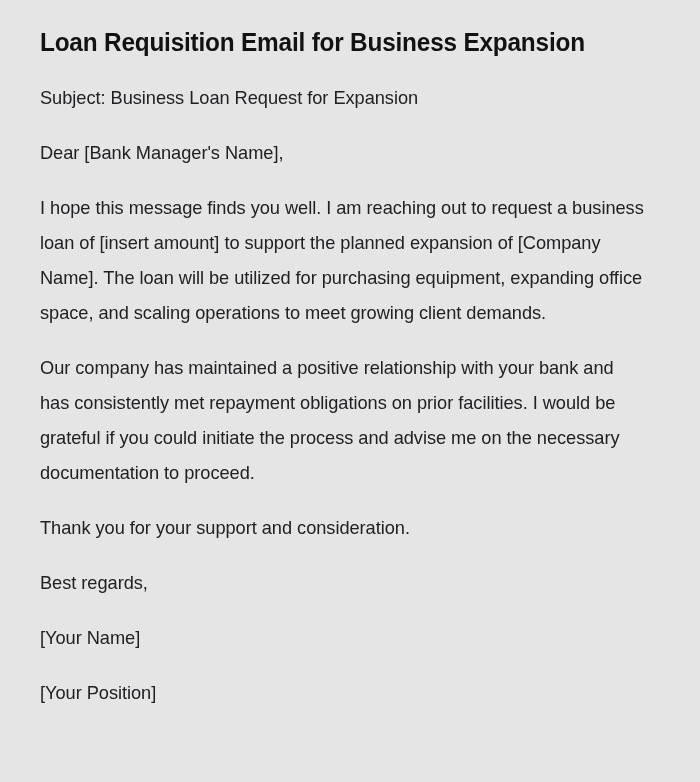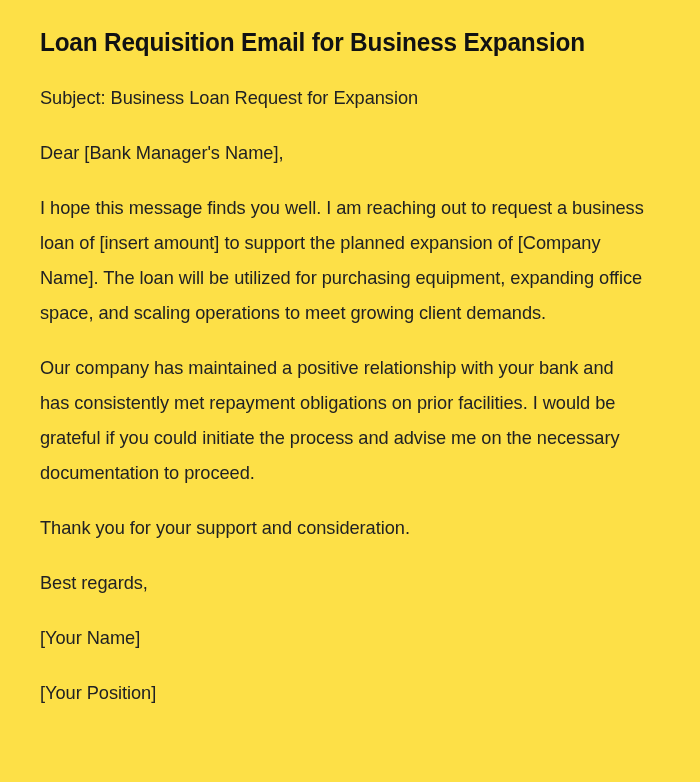--- a/index.html
+++ b/index.html
@@ -15,21 +15,21 @@
     font-family: "Liberation Sans", "DejaVu Sans", sans-serif;
     color: #202124;
     -webkit-font-smoothing: antialiased;
   }
 
   #document-page {
     box-sizing: border-box;
     width: 700px;
     height: 782px;
     padding: 26px 55px 5px 40px;
-    background: #fde047;
+    background: #e5e5e5;
   }
 
   #article-body {
     width: 606px;
   }
 
   .doc-title {
     margin: 0 0 0 0;
     padding: 0;
     font-size: 25.5px;

